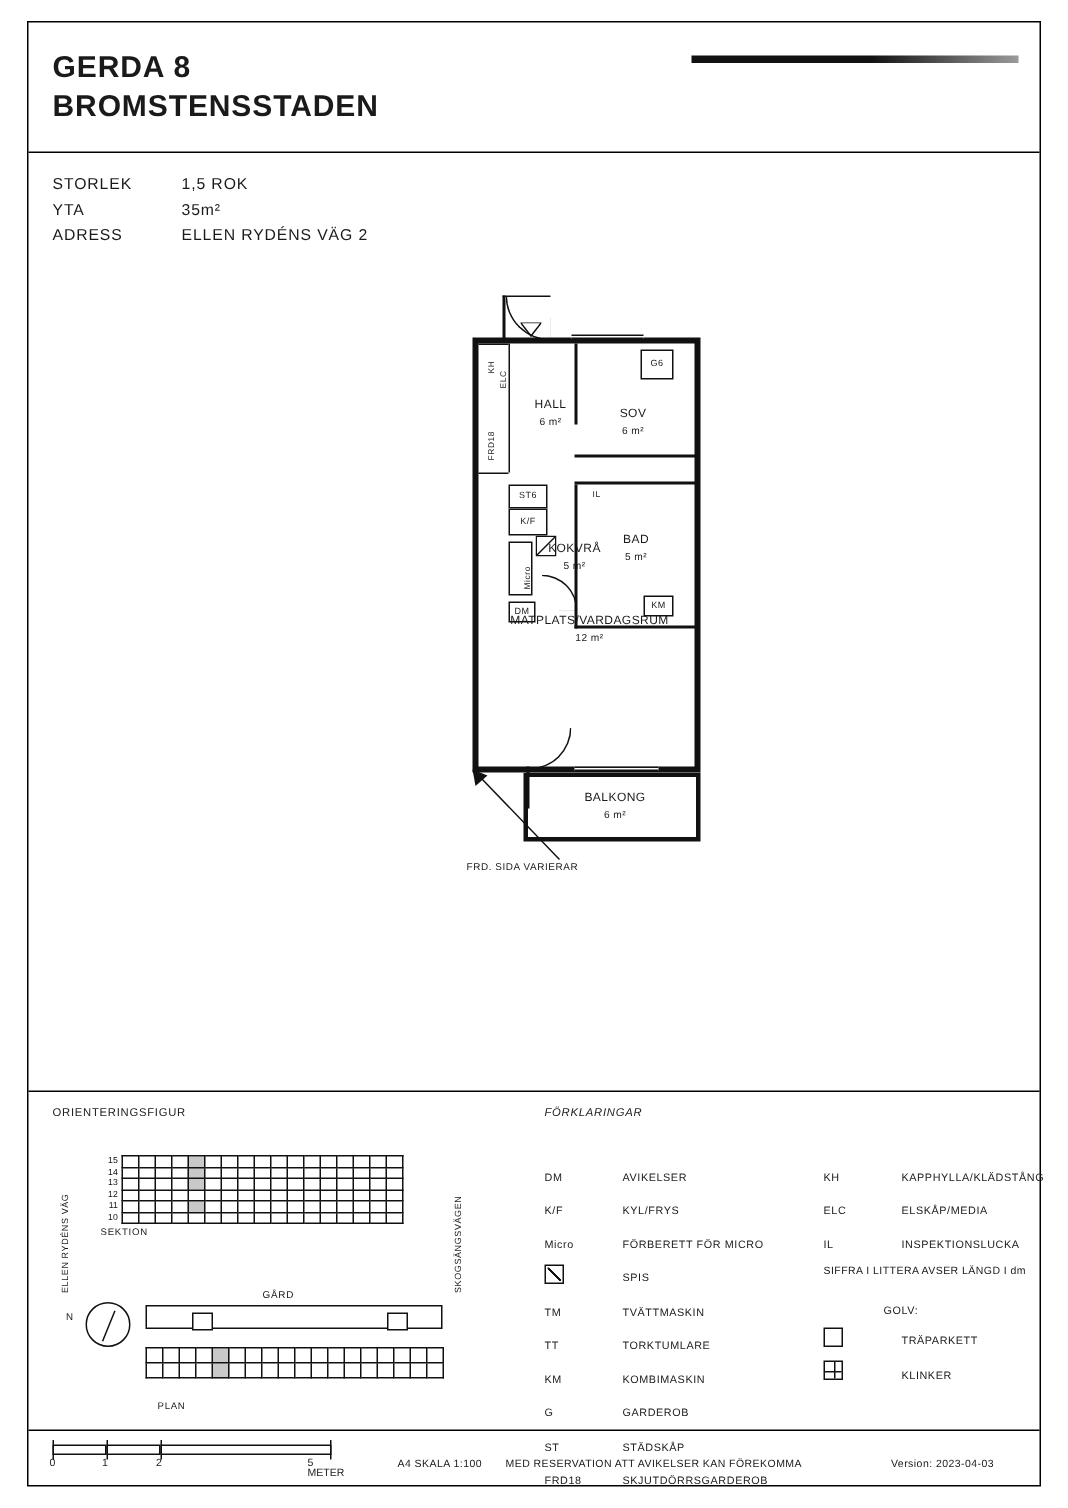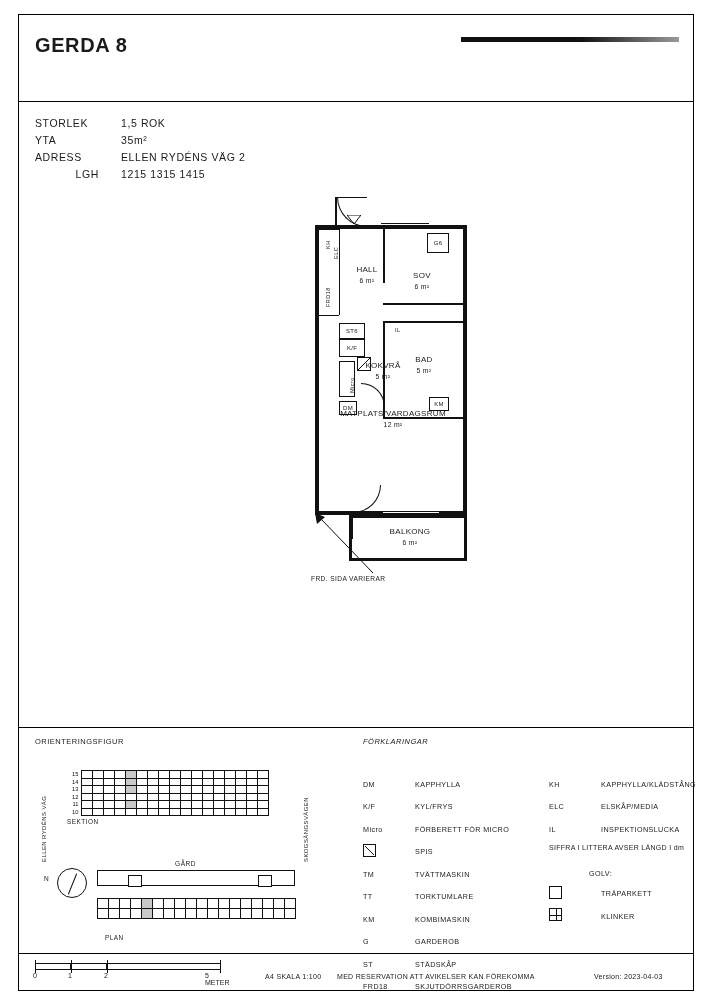--- a/index.html
+++ b/index.html
@@ -190,20 +190,21 @@
   }
 </style>
 </head>
 <body>
 
 <div class="page">
 
   <div class="header">
     <div class="title-block">
       <div>GERDA 8</div>
+      <div>BROMSTENSSTADEN</div>
     </div>
     <div class="brand">
       <div class="brand-rule"></div>
     </div>
   </div>
   <div class="hr-main"></div>
 
   <div class="facts">
     <table>
       <tbody>
@@ -212,24 +213,20 @@
         <td>1,5 ROK</td>
       </tr>
       <tr>
         <td class="k">YTA</td>
         <td>35m²</td>
       </tr>
       <tr>
         <td class="k">ADRESS</td>
         <td>ELLEN RYDÉNS VÄG 2</td>
       </tr>
-      <tr>
-        <td class="k ind">LGH</td>
-        <td>1215  1315  1415</td>
-      </tr>
     </tbody>
       </table>
   </div>
 
   <div class="plan">
 
     <div class="walls"></div>
 
     <div class="thin" style="left:28px; top:22px; width:2px; height:30px;"></div>
     <div class="door-arc" style="left:30px; top:22px; width:30px; height:30px; border-color:#111; border-width:1px; border-radius:0 0 0 100%; border-top:none; border-right:none;"></div>
@@ -524,21 +521,21 @@
     </div>
     <div class="plan-cap">PLAN</div>
   </div>
 
   <div class="sect-title" style="left:344px; top:722px;font-style:italic;">FÖRKLARINGAR</div>
   <div class="legend">
 
     <div class="legend-col-a">
       <div class="leg-row">
         <div class="leg-key">DM</div>
-        <div class="leg-val">KAPPHYLLA</div>
+        <div class="leg-val">AVIKELSER</div>
       </div>
       <div class="leg-row">
         <div class="leg-key">K/F</div>
         <div class="leg-val">KYL/FRYS</div>
       </div>
       <div class="leg-row">
         <div class="leg-key">Micro</div>
         <div class="leg-val">FÖRBERETT FÖR MICRO</div>
       </div>
       <div class="leg-row">

